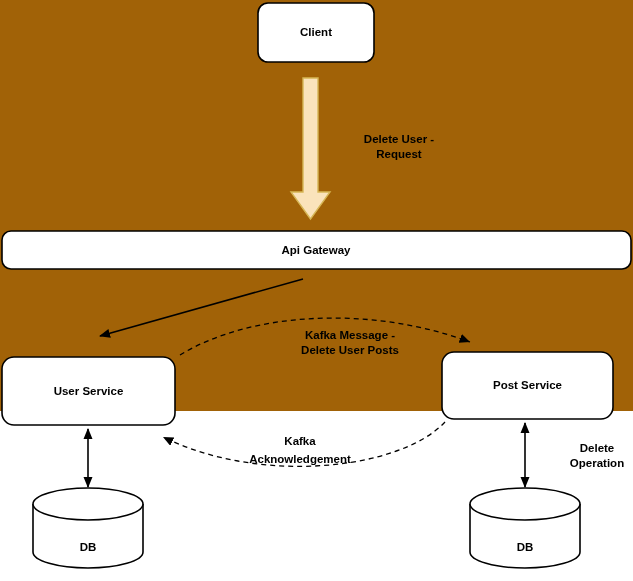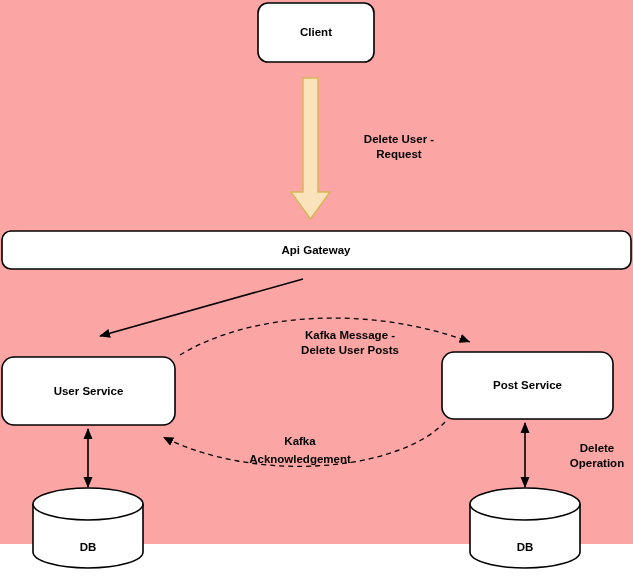--- a/index.html
+++ b/index.html
@@ -9,22 +9,22 @@
   }
   body {
     width: 633px;
     height: 581px;
     font-family: "Liberation Sans", sans-serif;
     overflow: hidden;
   }
   #diagram-root {
     position: relative;
     width: 633px;
-    height: 544px;
-    background: #fca5a5;
+    height: 411px;
+    background: #a16207;
   }
   svg.diagram {
     position: absolute;
     top: 0;
     left: 0;
     width: 633px;
     height: 581px;
     display: block;
   }
   .node-shape {

